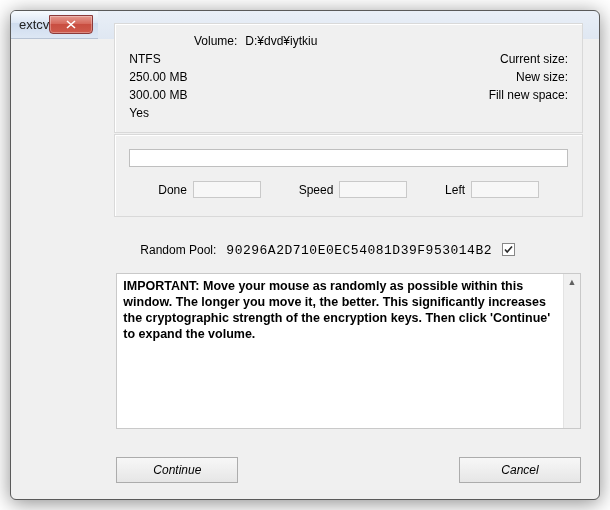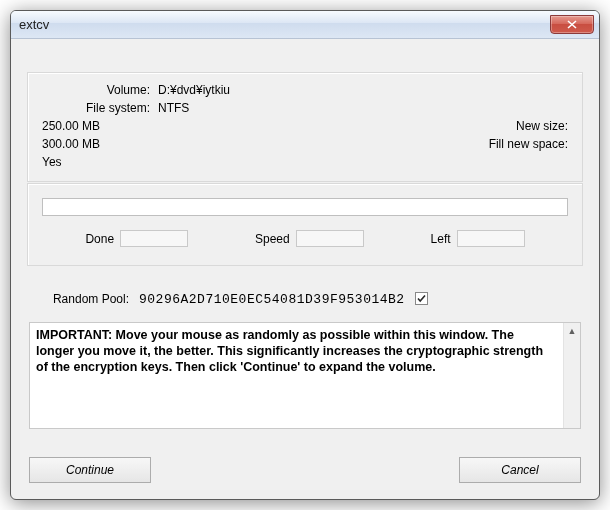--- a/index.html
+++ b/index.html
@@ -15,22 +15,21 @@
     filter: drop-shadow(0 3px 10px rgba(0,0,0,0.45));
   }
   .window {
     width: 590px;
     height: 490px;
     border: 1px solid #5a5a5a;
     border-radius: 6px;
     background: linear-gradient(#e9eff7, #dfe7f2 28px, #f0f0f0 28px, #f0f0f0);
     overflow: hidden;
     display: flex;
-    flex-direction: column;
-    gap: 21px;
+    flex-direction: row;
   }
   .titlebar {
     height: 28px;
     background: linear-gradient(#f7fbff, #dce6f4 45%, #cfdcee 46%, #dde7f4);
     border-bottom: 1px solid #b7c3d4;
     display: flex;
     align-items: center;
     padding: 0 2px 0 8px;
   }
   .titlebar .title {
@@ -191,22 +190,22 @@
       </svg>
     </div>
   </div>
 
   <div class="content">
 
     <div class="groupbox">
       <div class="info-grid">
         <div class="lab">Volume:</div>
         <div>D:¥dvd¥iytkiu</div>
-        <div class="lab">File system:</div>
         <div>NTFS</div>
+        <div class="lab">Current size:</div>
         <div>250.00 MB</div>
         <div class="lab">New size:</div>
         <div>300.00 MB</div>
         <div class="lab">Fill new space:</div>
         <div>Yes</div>
       </div>
     </div>
 
     <div class="progress-area">
       <div class="progress-outer"></div>

